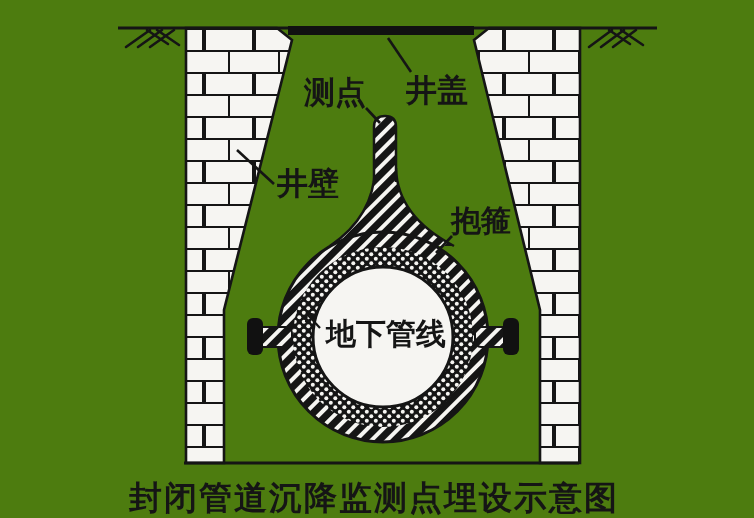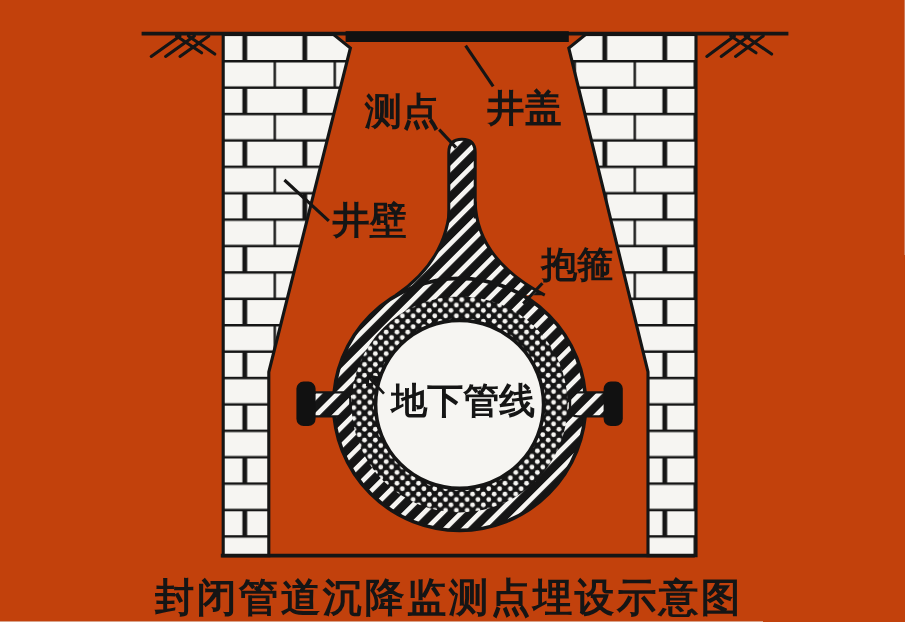--- a/index.html
+++ b/index.html
@@ -1,18 +1,18 @@
 <!DOCTYPE html>
 <html><head>
 <meta charset="utf-8">
 <style>
   html,body{margin:0;padding:0;background:#e9e8e5;}
   .page{
     width:754px;height:518px;position:relative;overflow:hidden;
-    background:#c2410c;
+    background:#4d7c0f;
     font-family:"Liberation Sans", sans-serif;
   }
   svg text{
     font-family:"Liberation Sans","DejaVu Sans",sans-serif;
     font-weight:bold;
     fill:#151515;
   }
 </style>
 </head>
 <body>

